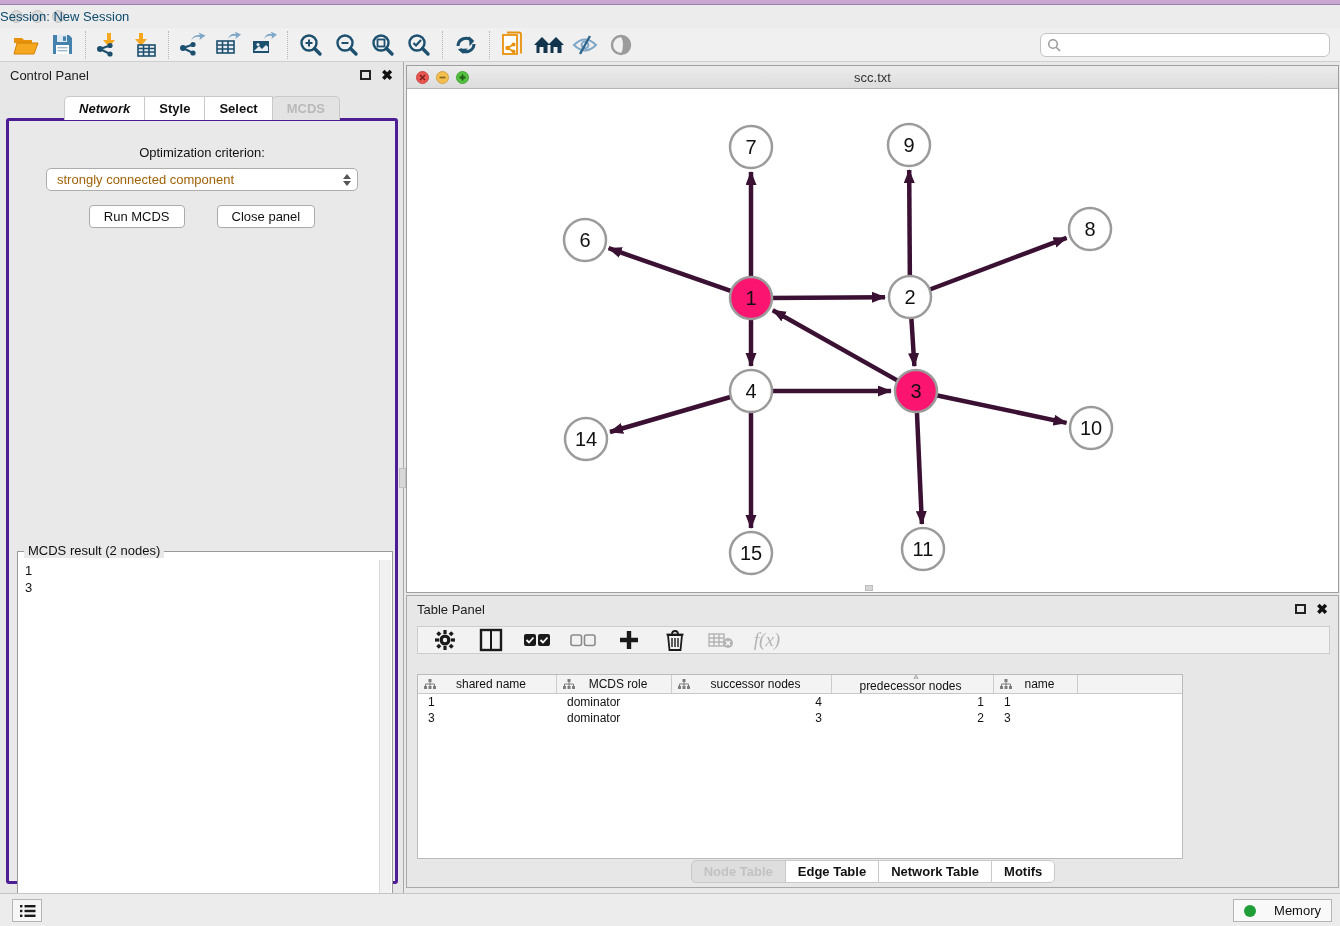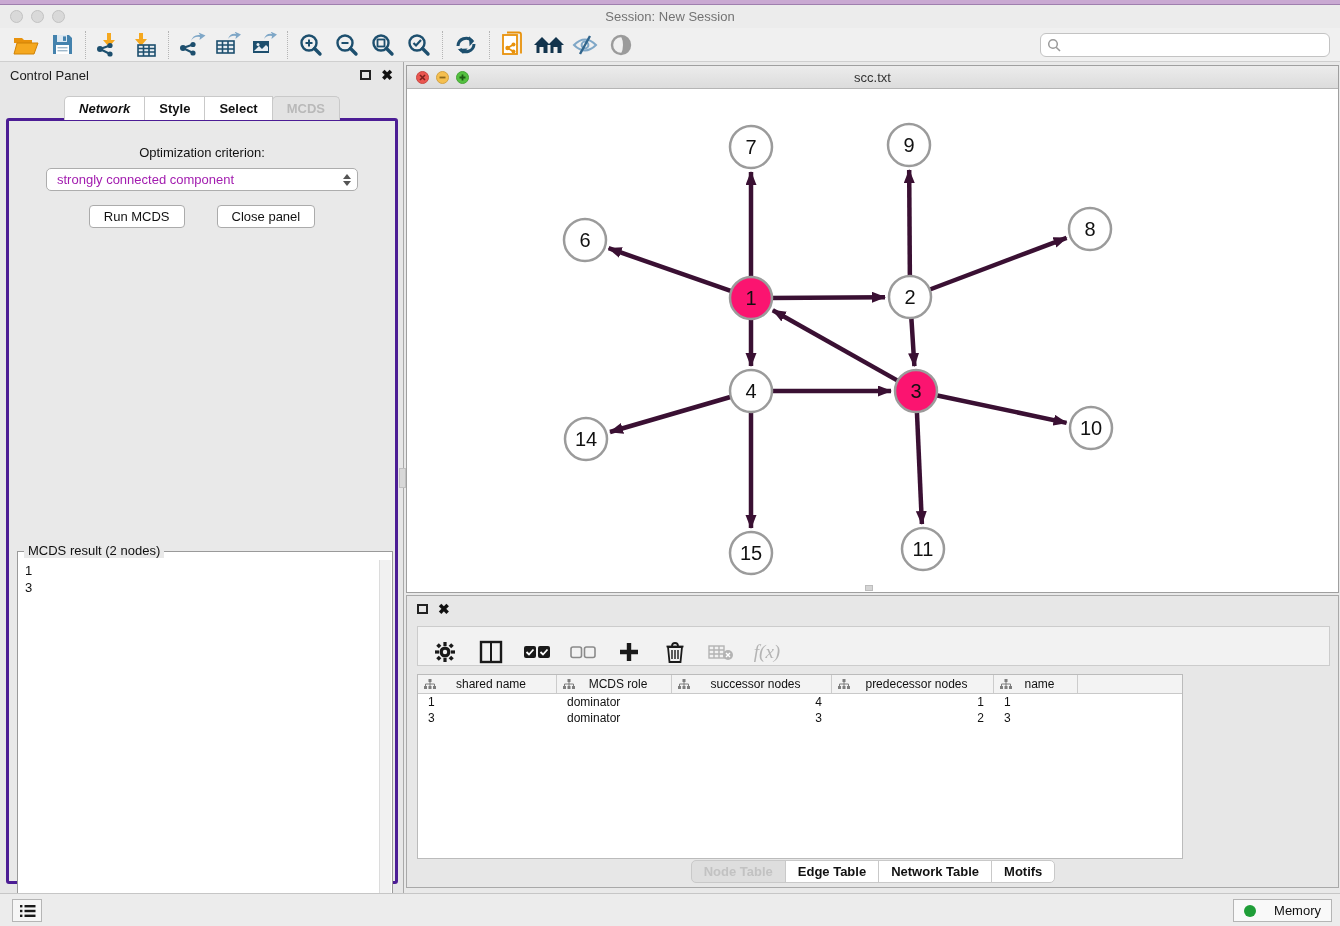--- a/index.html
+++ b/index.html
@@ -13,22 +13,22 @@
     color:#222;
   }
   
   .top-accent { position:absolute; left:0; top:0; width:1340px; height:5px;
     background:#c9a9d2; border-bottom:1px solid #9f7fae; }
   .titlebar { position:absolute; left:0; top:5px; width:1340px; height:23px;
     background:#ececec; display:flex; align-items:center; }
   .traffic { display:flex; gap:8px; margin-left:10px; }
   .tl-circle { width:13px; height:13px; border-radius:50%;
     background:#d9d9d9; border:1px solid #c2c2c2; }
-  .win-title { position:absolute; left:0; right:0; text-align:center;
-    color:#737373; font-size:13px; }
+  .win-title { position:absolute; left:0; right:0; text-align:left;
+    color:#0c4a6e; font-size:13px; }
   
   .toolbar { position:absolute; left:0; top:28px; width:1340px; height:34px;
     background:#f0f0f0; border-bottom:1px solid #cfcfcf;
     display:flex; align-items:center; padding-left:8px; }
   .tb-btn { width:36px; height:30px; display:flex; align-items:center;
     justify-content:center; }
   .tb-sep { width:1px; height:28px; margin:0 5px;
     border-left:1px dotted #b5b5b5; }
   .search-box { position:absolute; right:10px; top:5px; width:290px; height:24px;
     background:#fff; border:1px solid #c3c3c3; border-radius:6px;
@@ -50,21 +50,21 @@
     margin-right:-1px; }
   .cp-tab:first-child { border-top-left-radius:5px;font-style:italic; }
   .cp-tab:last-child { border-top-right-radius:5px; }
   .cp-tab.active { background:#e3e3e3; color:#b9b9b9;
     border-top-left-radius:5px; border-top-right-radius:5px; }
   .cp-content { position:absolute; left:6px; top:56px; width:392px; height:766px;
     border:3px solid #4c1d95; border-radius:3px; background:#e9e9e9; }
   .opt-label { text-align:center; margin-top:24px; font-size:13px; color:#111; }
   .select-box { margin:8px auto 0 auto; width:312px; height:23px; background:#fff;
     border:1px solid #adadad; border-radius:5px; display:flex; align-items:center;
-    padding:0 6px 0 10px; font-size:13px; color:#a21caf; }
+    padding:0 6px 0 10px; font-size:13px; color:#a16207; }
   .select-box .sel-text { flex:1; }
   .stepper { display:flex; flex-direction:column; gap:2px; align-items:center; }
   .stepper i { width:0; height:0; border-left:4px solid transparent;
     border-right:4px solid transparent; }
   .stepper .up { border-bottom:5px solid #555; }
   .stepper .dn { border-top:5px solid #555; }
   .btn-row { display:flex; justify-content:center; gap:32px; margin-top:14px; }
   .mac-btn { background:#fff; border:1px solid #ababab; border-radius:4px;
     font-size:13px; color:#111; padding:3px 14px;
     font-family:"Liberation Sans",sans-serif; }
@@ -92,21 +92,21 @@
   .nt-yellow { background:#f5bf4f; border:1px solid #d3a343; }
   .nt-green { background:#54c140; border:1px solid #47a436; }
   .net-canvas { position:relative; width:100%; height:503px; background:#fff; }
   .canvas-handle { position:absolute; left:458px; bottom:1px; width:8px;
     height:6px; background:#d5d5d5; border:1px solid #bdbdbd; }
   .splitter-handle { position:absolute; left:399px; top:468px; width:7px;
     height:20px; background:#d8d8d8; border:1px solid #c0c0c0; z-index:5; }
   
   .table-panel { position:absolute; left:406px; top:595px; width:933px; height:293px;
     background:#e7e7e7; border:1px solid #a9a9a9; }
-  .tp-toolbar { position:absolute; left:10px; top:30px; width:913px; height:40px;
+  .tp-toolbar { position:absolute; left:10px; top:30px; width:913px; height:28px;
     background:#f2f2f2; border:1px solid #cccccc; display:flex; align-items:flex-end;
     gap:20px; padding-left:14px; }
   .tp-icon { display:flex; align-items:center; justify-content:center;
     width:26px; height:26px; }
   .fx-label { font-family:"Liberation Serif",serif; font-style:italic;
     font-size:19px; color:#b4b4b4; }
   .data-table { position:absolute; left:10px; top:78px; width:766px; height:185px;
     background:#fff; border:1px solid #bbb; overflow:hidden; }
   .dt-header { display:flex; background:#f3f3f3; border-bottom:1px solid #c9c9c9;
     height:19px; }
@@ -417,20 +417,21 @@
           <circle cx="516" cy="460" r="21" fill="#ffffff" stroke="#9b9b9b" stroke-width="2.5"></circle>
           <text x="516" y="467" text-anchor="middle" font-size="20" font-family="&quot;Liberation Sans&quot;, sans-serif" fill="#111111">11</text>
         </g>
       </svg>
     <div class="canvas-handle"></div>
   </div>
 </div>
 
 <div class="table-panel">
   <div class="panel-header">
+    <span class="ph-title">Table Panel</span>
     <span class="ph-float"></span>
     <span class="ph-close">✖</span>
   </div>
   <div class="tp-toolbar">
     <span class="tp-icon">
       <svg width="22" height="22" viewBox="0 0 22 22">
         <circle cx="11" cy="11" r="5.5" fill="#1a1a1a"></circle>
         <g fill="#1a1a1a">
           <rect x="9.4" y="1" width="3.2" height="4"></rect>
             <rect x="9.4" y="17" width="3.2" height="4"></rect>
@@ -521,21 +522,21 @@
             <g fill="#7d7d7d">
               <rect x="4.5" y="0" width="3" height="3"></rect>
               <rect x="0" y="7" width="3" height="3"></rect>
               <rect x="4.5" y="7" width="3" height="3"></rect>
               <rect x="9" y="7" width="3" height="3"></rect>
             </g>
             <path d="M6 3 v2 M1.5 7 v-2 h9 v2 M6 5 v2" stroke="#7d7d7d" stroke-width="1" fill="none"></path>
           </svg>
           <span class="hlabel">successor nodes</span>
         </div>
-        <div class="dt-hcell" style="width: 162px;">
+        <div class="dt-hcell" style="width: 162px; flex-direction: column;">
           <svg width="12" height="11" viewBox="0 0 12 11">
             <g fill="#7d7d7d">
               <rect x="4.5" y="0" width="3" height="3"></rect>
               <rect x="0" y="7" width="3" height="3"></rect>
               <rect x="4.5" y="7" width="3" height="3"></rect>
               <rect x="9" y="7" width="3" height="3"></rect>
             </g>
             <path d="M6 3 v2 M1.5 7 v-2 h9 v2 M6 5 v2" stroke="#7d7d7d" stroke-width="1" fill="none"></path>
           </svg>
           <span class="hlabel">predecessor nodes</span>

